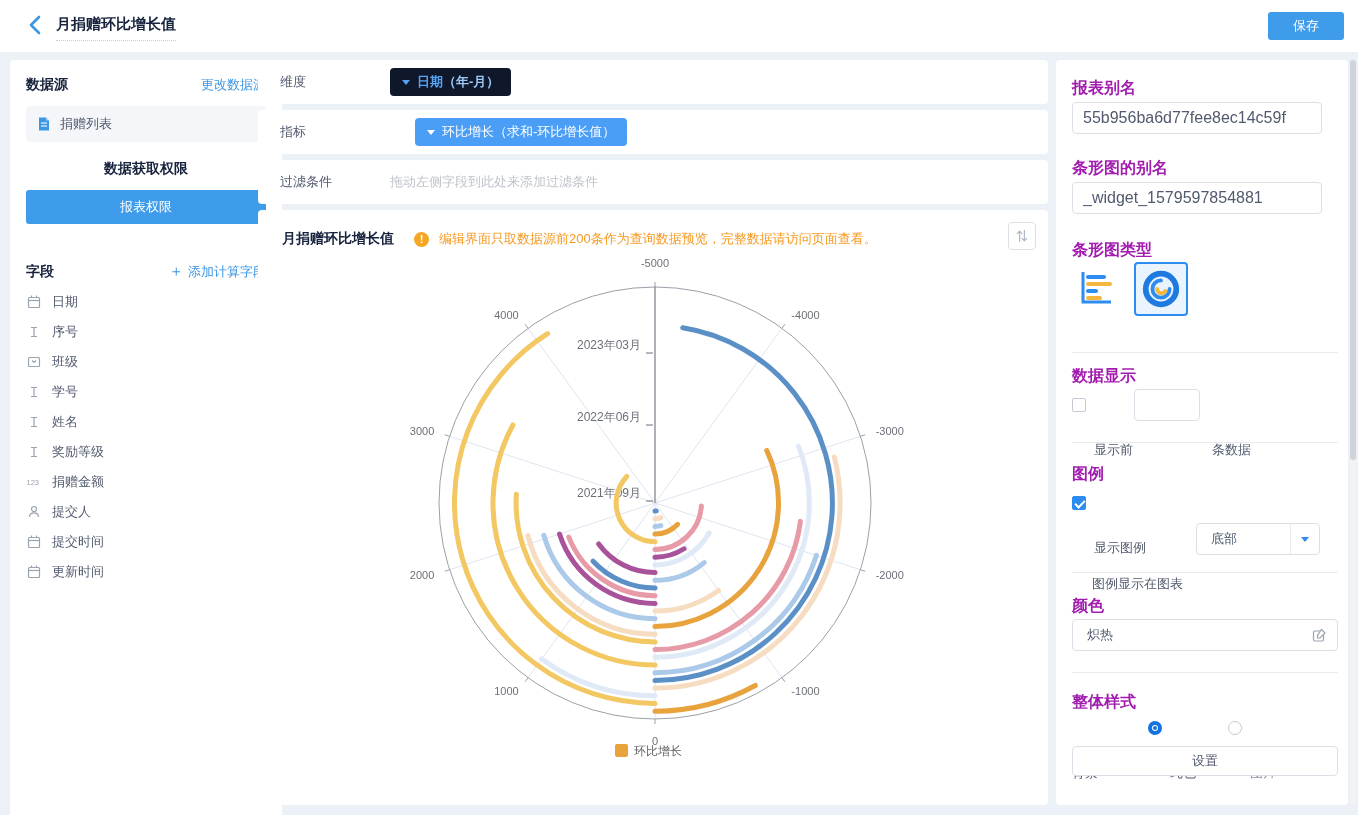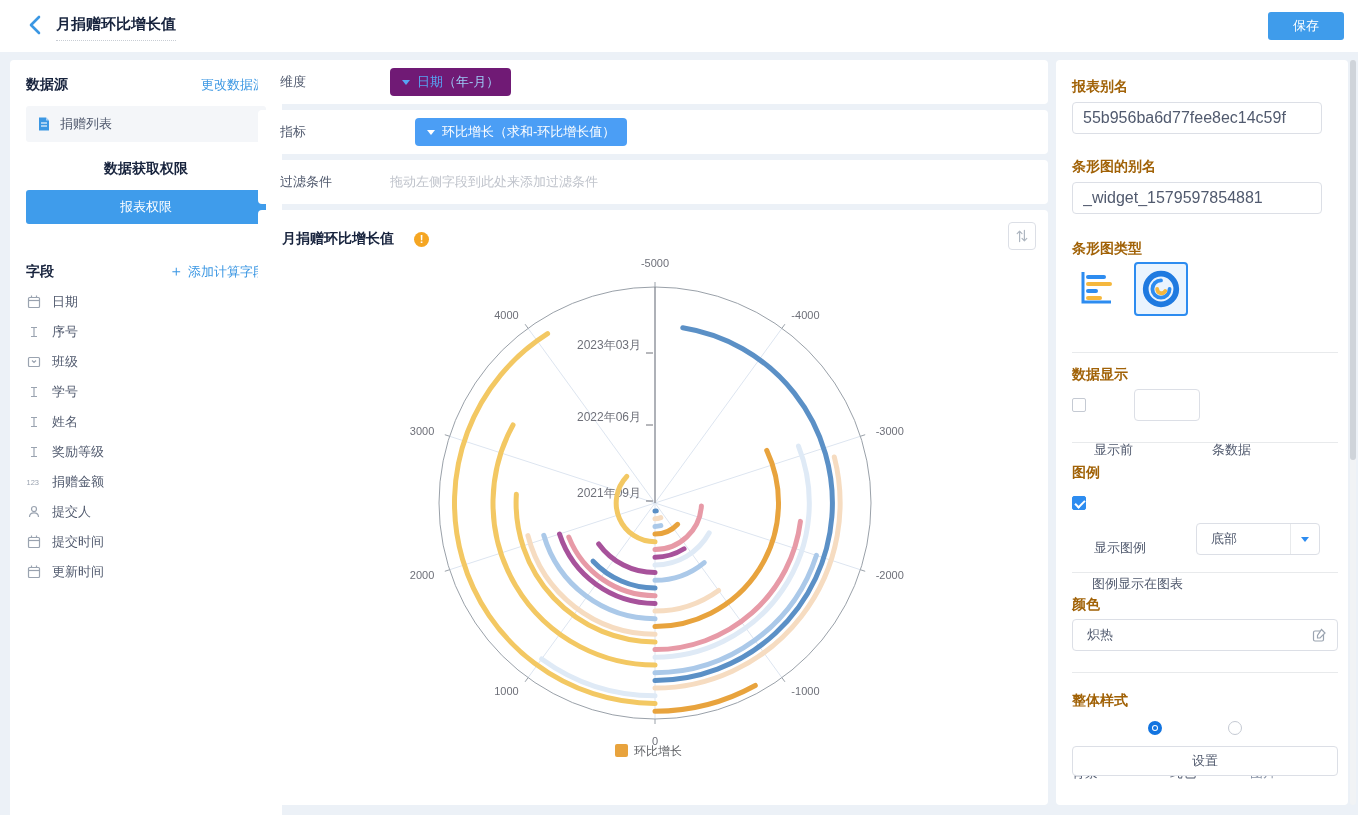--- a/index.html
+++ b/index.html
@@ -20,35 +20,35 @@
   .perm-title{margin-top:18px;text-align:center;}
   .perm-btn{margin-top:12px;width:100%;height:34px;background:#3f9ceb;color:#fff;border:none;border-radius:3px;font-size:13px;cursor:pointer;}
   .field-list{margin-top:6px;}
   .field-item{display:flex;align-items:center;gap:10px;height:30px;color:#515a6e;cursor:grab;}
   .ficon{flex:0 0 16px;}
   
   .mrow{left:258px;width:790px;height:44px;display:flex;align-items:center;padding:0 22px;box-sizing:border-box;}
   .mrow .mlabel{width:110px;color:#515a6e;}
   .mrow1{top:60px;} .mrow2{top:110px;gap:25px;} .mrow3{top:160px;}
   .tag{display:inline-flex;align-items:center;gap:7px;height:28px;padding:0 12px;border-radius:4px;font-size:13px;}
-  .tag-dim{background:#701a75;color:#57a3f3;}
+  .tag-dim{background:#0f172a;color:#57a3f3;font-weight:bold;}
   .tag-dim .sub{color:#9cc9f5;}
   .tag-metric{background:#4b9ef5;color:#fff;}
   .caret{width:0;height:0;border-left:4px solid transparent;border-right:4px solid transparent;border-top:5px solid currentColor;}
   .placeholder{color:#c0c4cc;}
   .chart-card{left:258px;top:210px;width:790px;height:595px;overflow:hidden;}
   .chart-head{position:absolute;left:24px;top:20px;display:flex;align-items:center;gap:10px;white-space:nowrap;}
   .chart-title{font-size:14px;font-weight:bold;color:#17233d;}
   .warn-ico{width:15px;height:15px;border-radius:50%;background:#f5a623;color:#fff;font-size:11px;font-weight:bold;text-align:center;line-height:15px;flex:0 0 15px;margin-left:10px;}
   .notice{color:#f59a23;font-size:13px;}
   .sort-box{position:absolute;right:12px;top:12px;width:26px;height:26px;border:1px solid #dcdfe6;border-radius:4px;display:flex;align-items:center;justify-content:center;cursor:pointer;background:#fff;}
   .chart-svg{position:absolute;left:0;top:0;}
   
   .rpanel{left:1056px;top:60px;width:292px;height:745px;}
-  .rlabel{position:absolute;left:1072px;font-size:14px;font-weight:bold;color:#a16207;}
+  .rlabel{position:absolute;left:1072px;font-size:16px;font-weight:bold;color:#a21caf;}
   .rtext{position:absolute;left:1072px;color:#515a6e;margin-top:43px;}
   .rinput{position:absolute;left:1072px;height:32px;border:1px solid #dcdfe6;border-radius:4px;padding:0 10px;font-size:16px;color:#515a6e;box-sizing:border-box;background:#fff;font-family:inherit;}
   .hr{position:absolute;left:1072px;width:266px;height:1px;background:#e8eaec;}
   .ct-box{position:absolute;width:50px;height:50px;border:1px solid transparent;border-radius:4px;display:flex;align-items:center;justify-content:center;cursor:pointer;}
   .ct-box.sel{border:2px solid #2d8cf0;background:#eaf4fe;}
   .cbx{position:absolute;width:14px;height:14px;border:1px solid #c5cad3;border-radius:2px;background:#fff;box-sizing:border-box;cursor:pointer;}
   .cbx.on{background:#2d8cf0;border-color:#2d8cf0;}
   .cbx.on::after{content:"";position:absolute;left:4px;top:1px;width:4px;height:8px;border-right:2px solid #fff;border-bottom:2px solid #fff;transform:rotate(45deg);}
   .select{position:absolute;height:32px;border:1px solid #dcdfe6;border-radius:4px;background:#fff;display:flex;align-items:center;cursor:pointer;box-sizing:border-box;}
   .select .sval{padding:0 14px;color:#515a6e;flex:1;}
@@ -259,20 +259,21 @@
         <path d="M 397 478.1 A 185.1 185.1 0 0 0 576.2847431249096 246.9675018857854" fill="none" stroke="#f6dcc1" stroke-width="5" stroke-linecap="round"></path>
         <path d="M 397 485.8 A 192.8 192.8 0 0 1 283.67500335801117 448.9784765154899" fill="none" stroke="#dfeaf6" stroke-width="5" stroke-linecap="round"></path>
         <path d="M 397 493.5 A 200.5 200.5 0 0 1 289.5667276067111 123.71225093684603" fill="none" stroke="#f3c863" stroke-width="5" stroke-linecap="round"></path>
         <path d="M 397 501.20000000000005 A 208.20000000000002 208.20000000000002 0 0 0 497.3011149479771 475.44705078513243" fill="none" stroke="#e8a33d" stroke-width="5" stroke-linecap="round"></path>
         <rect x="357" y="534" width="13" height="13" rx="2" fill="#e8a33d"></rect>
         <text x="376" y="545" fill="#606266" font-size="12">环比增长</text>
       </svg>
     <div class="chart-head">
       <span class="chart-title">月捐赠环比增长值</span>
       <span class="warn-ico">!</span>
+      <span class="notice">编辑界面只取数据源前200条作为查询数据预览，完整数据请访问页面查看。</span>
     </div>
     <div class="sort-box">
       <svg width="16" height="16" viewBox="0 0 20 20" stroke="#aeb6c0" stroke-width="1.5" fill="none" stroke-linecap="round" stroke-linejoin="round">
         <path d="M7 17 V4 M4 7 L7 4 L10 7"></path>
           <path d="M13 3 V16 M10 13 L13 16 L16 13"></path>
       </svg>
     </div>
   </div>
 
   <div class="card rpanel"></div>

